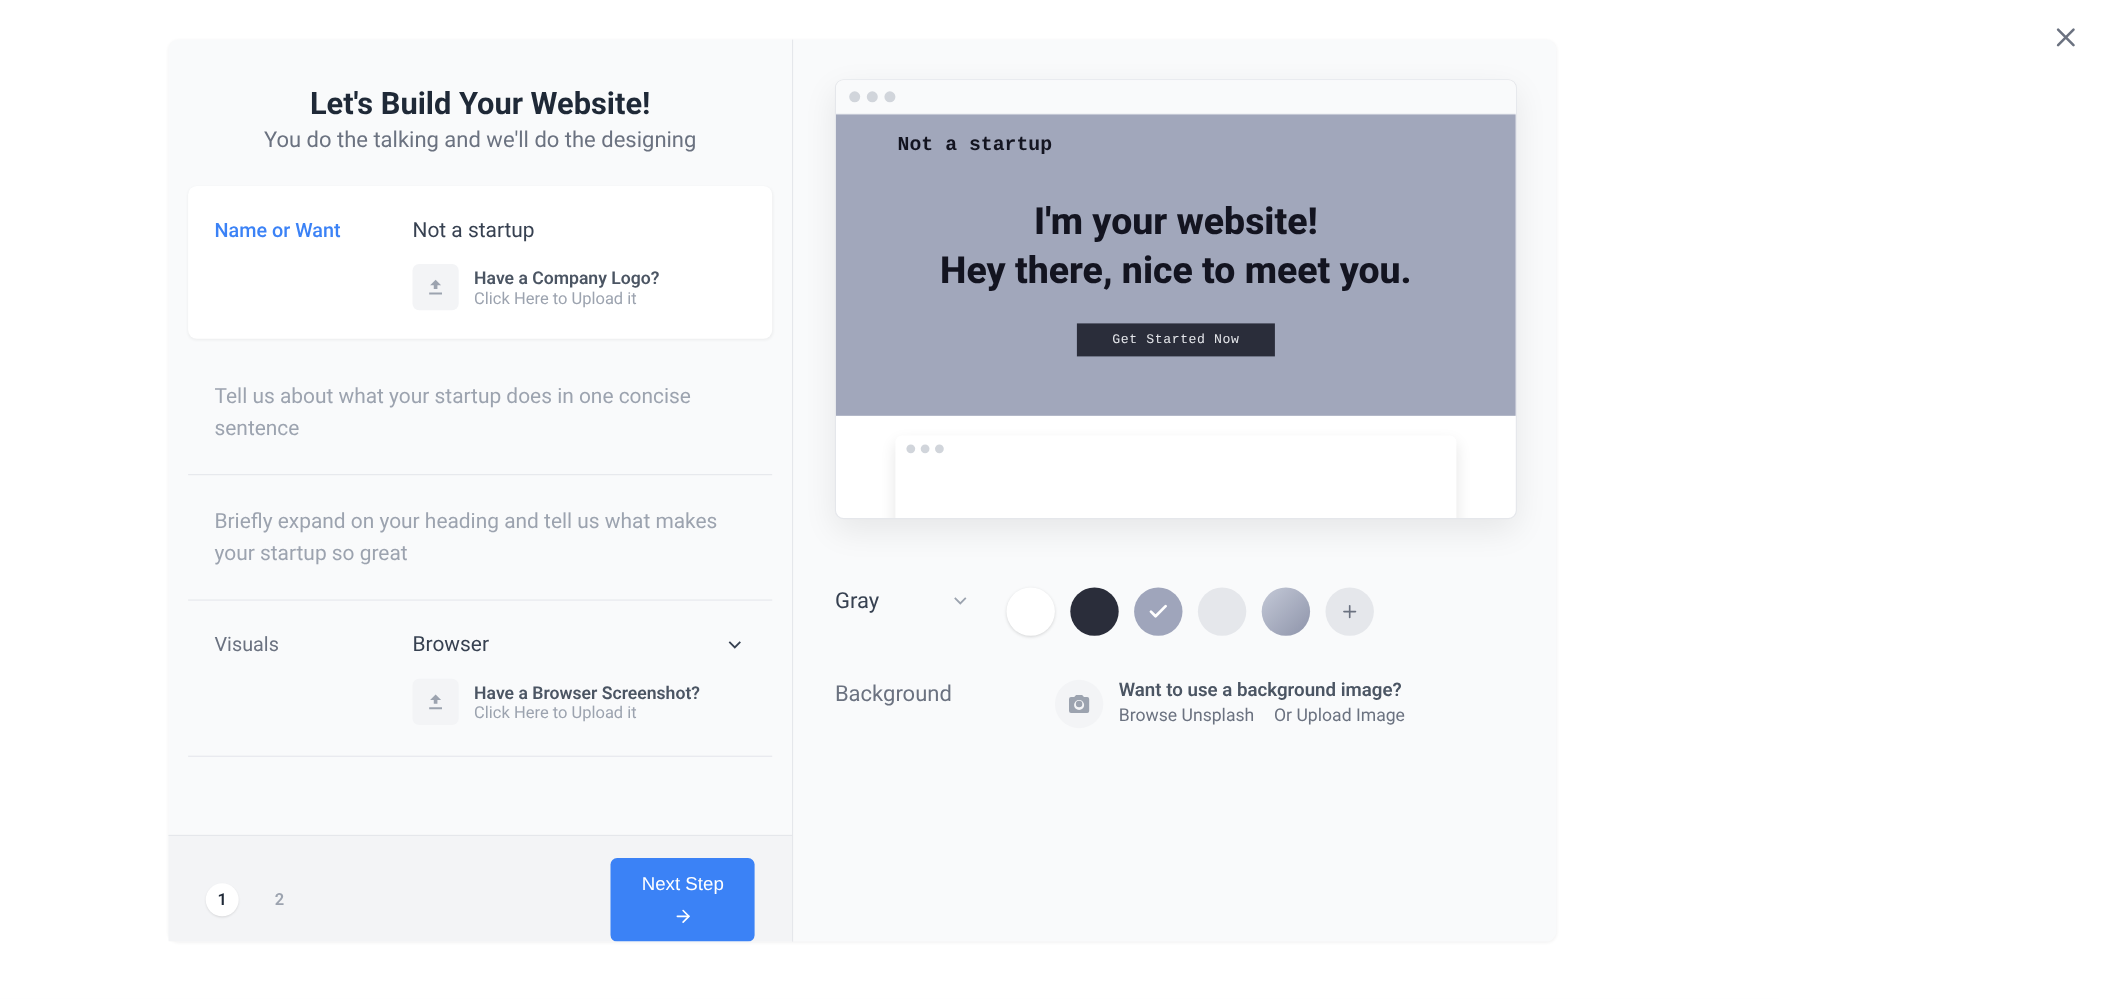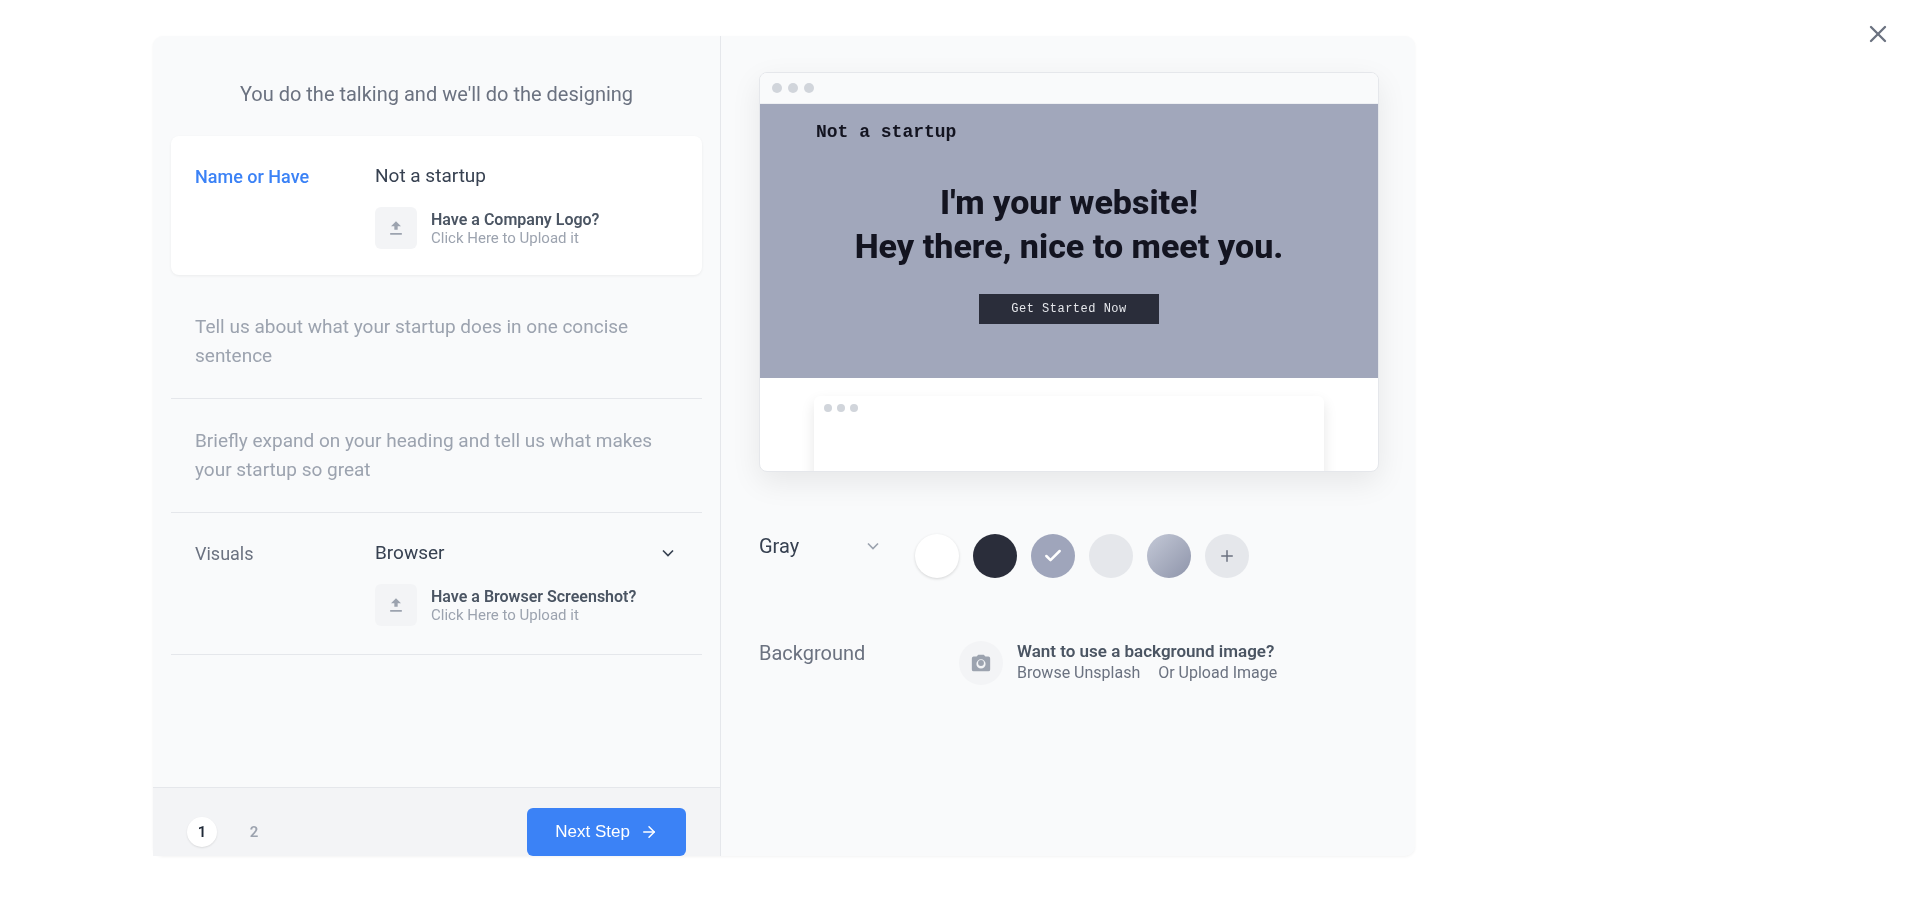--- a/index.html
+++ b/index.html
@@ -89,21 +89,21 @@
 }
 .steps { display:flex; gap:22px; align-items:center; }
 .step-badge {
   width:30px; height:30px; border-radius:50%; display:flex; align-items:center; justify-content:center; font-size:15px; font-weight:600;
 }
 .step-badge.active { background:#fff; color:#1f2937; box-shadow:0 1px 2px rgba(0,0,0,0.1); }
 .step-badge.inactive { color:#9ca3af; }
 .next-btn {
   background:#3b82f6; color:#fff; border:none; border-radius:6px;
   padding: 14px 28px; font-size:17px; font-weight:500; cursor:pointer;
-  display:flex; align-items:center; gap:10px;
+  display:flex; align-items:center; gap:10px;flex-direction:column;
 }
 
 .right-panel { flex:1; padding: 0 0 0 0; }
 
 .preview-frame {
   margin: 36px 36px 0 38px;
   border: 1px solid #e5e7eb;
   border-radius: 8px;
   background:#fff;
   overflow:hidden;
@@ -140,21 +140,21 @@
 .chev { color:#9ca3af; }
 .swatches { display:flex; gap:14px; margin-left: auto; margin-right: 130px;}
 .swatch { width:44px; height:44px; border-radius:50%; display:flex; align-items:center; justify-content:center; cursor:pointer; }
 .swatch.white { background:#fff; box-shadow:0 1px 3px rgba(0,0,0,0.15); }
 .swatch.dark { background:#2a2d3a; }
 .swatch.gray-sel { background:#9fa5bb; color:#fff; }
 .swatch.lgray { background:#e5e7eb; }
 .swatch.grad { background: linear-gradient(135deg,#c4c9d7,#8e94aa); }
 .swatch.add { background:#e5e7eb; color:#6b7280; font-size:22px; }
 
-.bg-row { display:flex; align-items:flex-start; margin: 63px 36px 0 38px; }
+.bg-row { display:flex; align-items:flex-start; margin: 40px 36px 0 38px; }
 .bg-label { font-size:20px; color:#6b7280; width:200px; }
 .bg-icon { width:44px; height:44px; border-radius:50%; background:#f3f4f6; display:flex; align-items:center; justify-content:center; color:#9ca3af; margin-right:14px;}
 .bg-text .q { font-size:17px; font-weight:600; color:#4b5563; }
 .bg-links { font-size:16px; color:#6b7280; margin-top:2px; }
 .bg-links span { margin-right: 14px; cursor:pointer; }
 
 svg { display:block; }
 </style>
 </head>
 <body>
@@ -164,26 +164,27 @@
       <line x1="18" y1="6" x2="6" y2="18"></line>
       <line x1="6" y1="6" x2="18" y2="18"></line>
     </svg>
 </div>
 
 <div class="modal">
 
   <div class="left-panel">
 
     <div class="header-block">
+      <div class="header-title">Let's Build Your Website!</div>
       <div class="header-sub">You do the talking and we'll do the designing</div>
     </div>
 
     <div class="section-card">
       <div class="row">
-        <div class="label-col active">Name or Have</div>
+        <div class="label-col active">Name or Want</div>
         <div class="content-col">
           <div class="value-text">Not a startup</div>
           <div class="upload-row">
             <div class="uic">
               <svg width="20" height="20" viewBox="0 0 24 24" fill="currentColor">
                   <path d="M5 20h14v-2H5v2zm7-16l-6 6h4v4h4v-4h4l-6-6z"></path>
                 </svg>
             </div>
             <div>
               <div class="upload-title">Have a Company Logo?</div>

